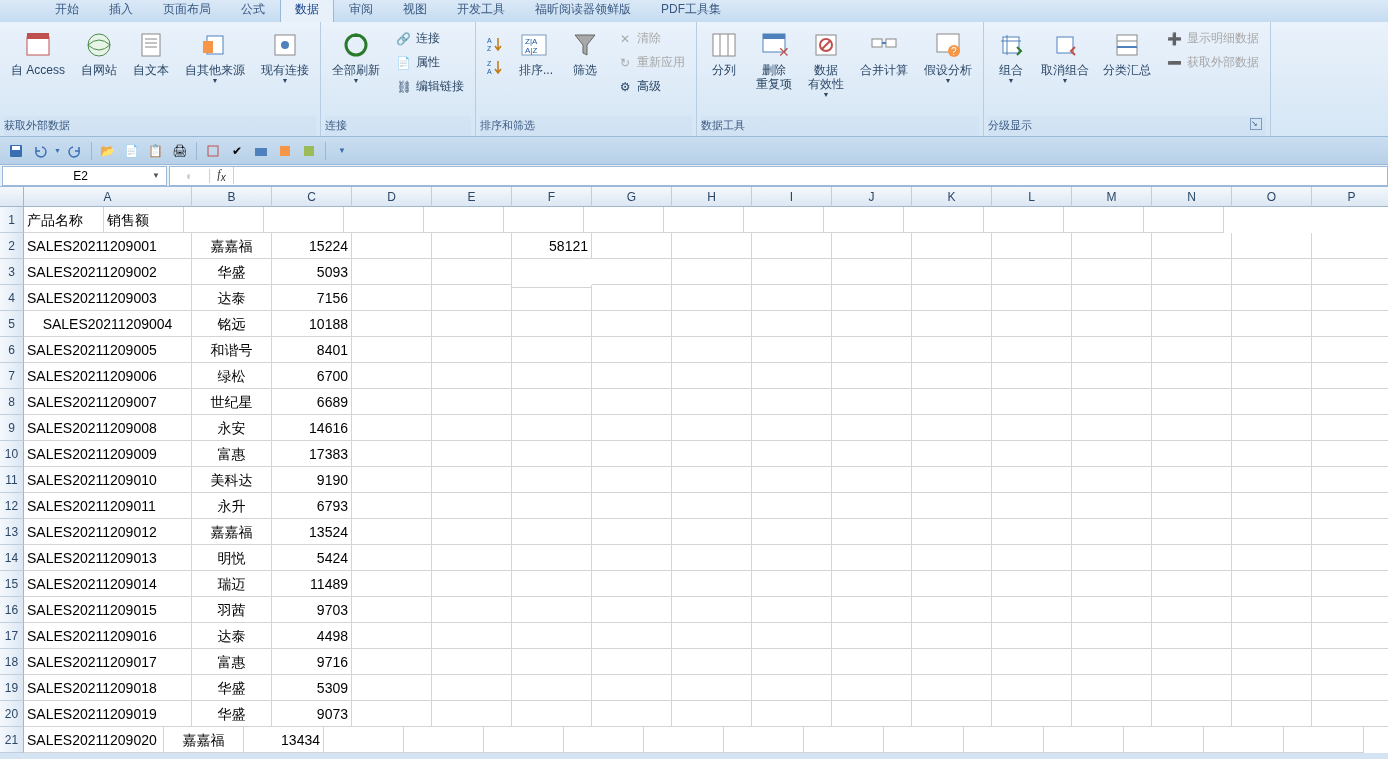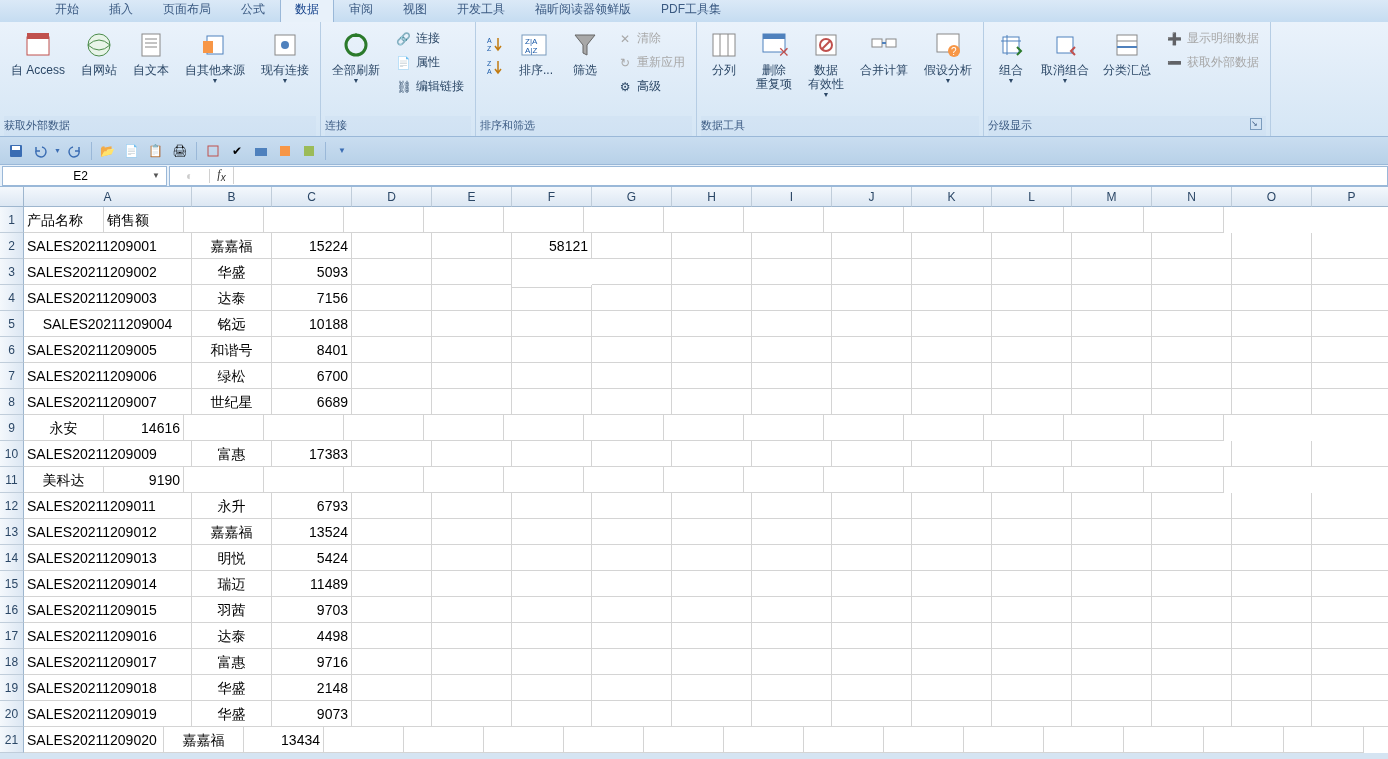--- a/index.html
+++ b/index.html
@@ -561,20 +561,21 @@
         <div class="cell" style="width: 80px;"></div>
         <div class="cell" style="width: 80px;"></div>
         <div class="cell" style="width: 80px;"></div>
         <div class="cell" style="width: 80px;"></div>
         <div class="cell" style="width: 80px;"></div>
         <div class="cell" style="width: 80px;"></div>
         <div class="cell" style="width: 80px;"></div>
       </div>
       <div class="row">
         <div class="rowhead">9</div>
+        <div class="cell" style="width: 168px;">SALES20211209008</div>
         <div class="cell ctr" style="width: 80px;">永安</div>
         <div class="cell num" style="width: 80px;">14616</div>
         <div class="cell" style="width: 80px;"></div>
         <div class="cell" style="width: 80px;"></div>
         <div class="cell" style="width: 80px;"></div>
         <div class="cell" style="width: 80px;"></div>
         <div class="cell" style="width: 80px;"></div>
         <div class="cell" style="width: 80px;"></div>
         <div class="cell" style="width: 80px;"></div>
         <div class="cell" style="width: 80px;"></div>
@@ -598,20 +599,21 @@
         <div class="cell" style="width: 80px;"></div>
         <div class="cell" style="width: 80px;"></div>
         <div class="cell" style="width: 80px;"></div>
         <div class="cell" style="width: 80px;"></div>
         <div class="cell" style="width: 80px;"></div>
         <div class="cell" style="width: 80px;"></div>
         <div class="cell" style="width: 80px;"></div>
       </div>
       <div class="row">
         <div class="rowhead">11</div>
+        <div class="cell" style="width: 168px;">SALES20211209010</div>
         <div class="cell ctr" style="width: 80px;">美科达</div>
         <div class="cell num" style="width: 80px;">9190</div>
         <div class="cell" style="width: 80px;"></div>
         <div class="cell" style="width: 80px;"></div>
         <div class="cell" style="width: 80px;"></div>
         <div class="cell" style="width: 80px;"></div>
         <div class="cell" style="width: 80px;"></div>
         <div class="cell" style="width: 80px;"></div>
         <div class="cell" style="width: 80px;"></div>
         <div class="cell" style="width: 80px;"></div>
@@ -751,21 +753,21 @@
         <div class="cell" style="width: 80px;"></div>
         <div class="cell" style="width: 80px;"></div>
         <div class="cell" style="width: 80px;"></div>
         <div class="cell" style="width: 80px;"></div>
         <div class="cell" style="width: 80px;"></div>
       </div>
       <div class="row">
         <div class="rowhead">19</div>
         <div class="cell" style="width: 168px;">SALES20211209018</div>
         <div class="cell ctr" style="width: 80px;">华盛</div>
-        <div class="cell num" style="width: 80px;">2148</div>
+        <div class="cell num" style="width: 80px;">5309</div>
         <div class="cell" style="width: 80px;"></div>
         <div class="cell" style="width: 80px;"></div>
         <div class="cell" style="width: 80px;"></div>
         <div class="cell" style="width: 80px;"></div>
         <div class="cell" style="width: 80px;"></div>
         <div class="cell" style="width: 80px;"></div>
         <div class="cell" style="width: 80px;"></div>
         <div class="cell" style="width: 80px;"></div>
         <div class="cell" style="width: 80px;"></div>
         <div class="cell" style="width: 80px;"></div>

